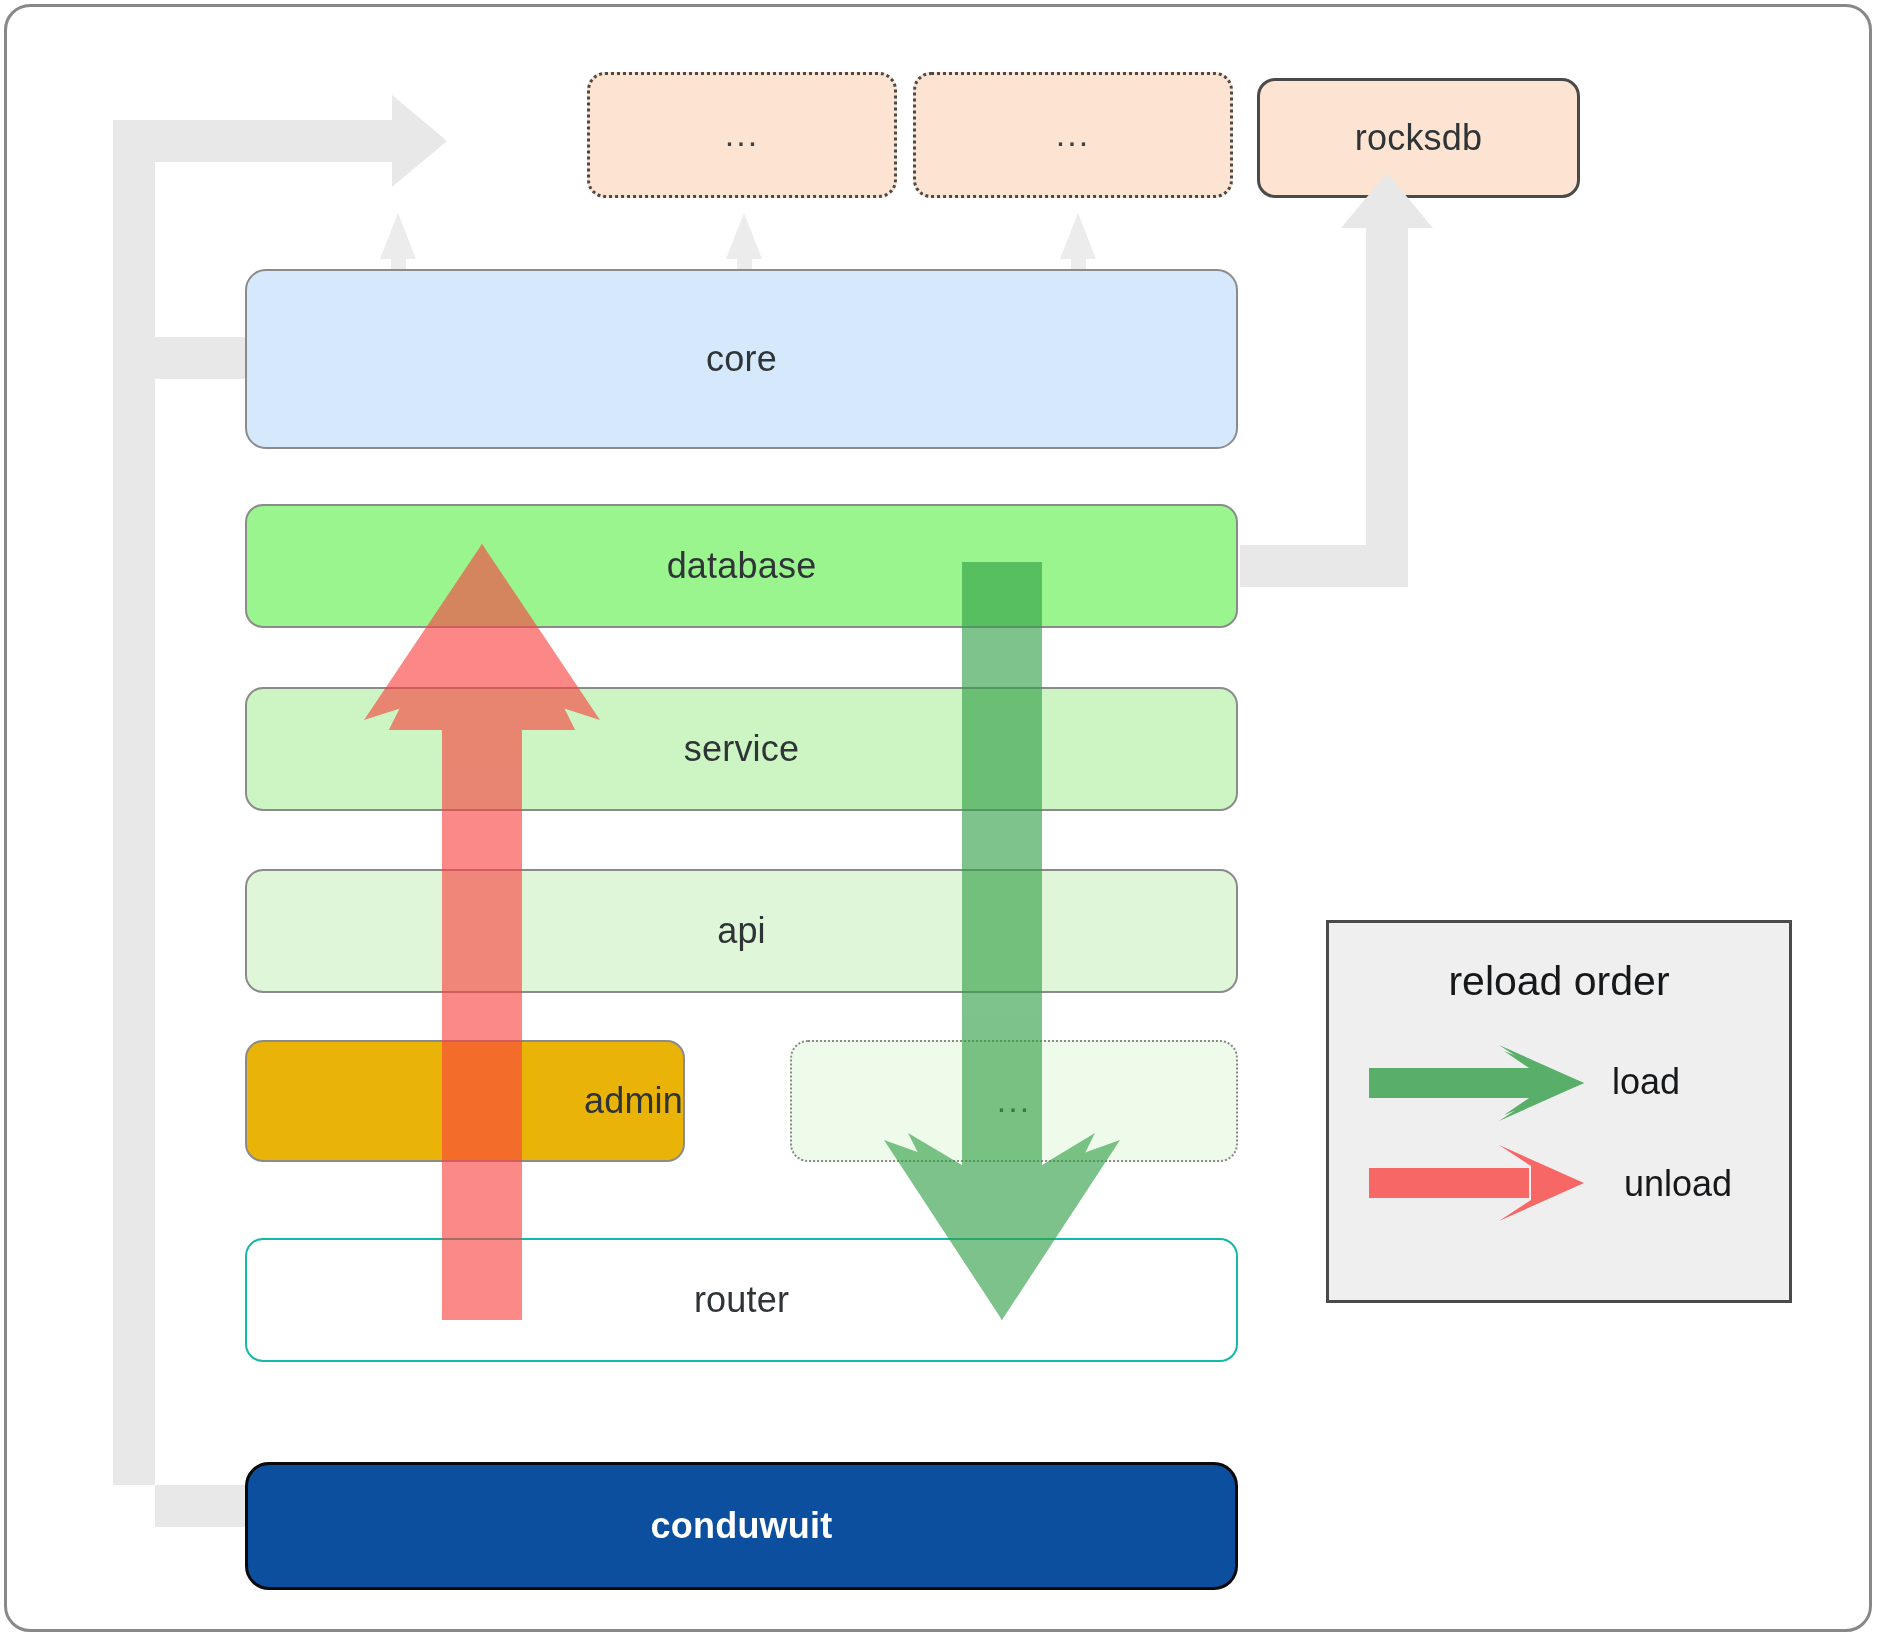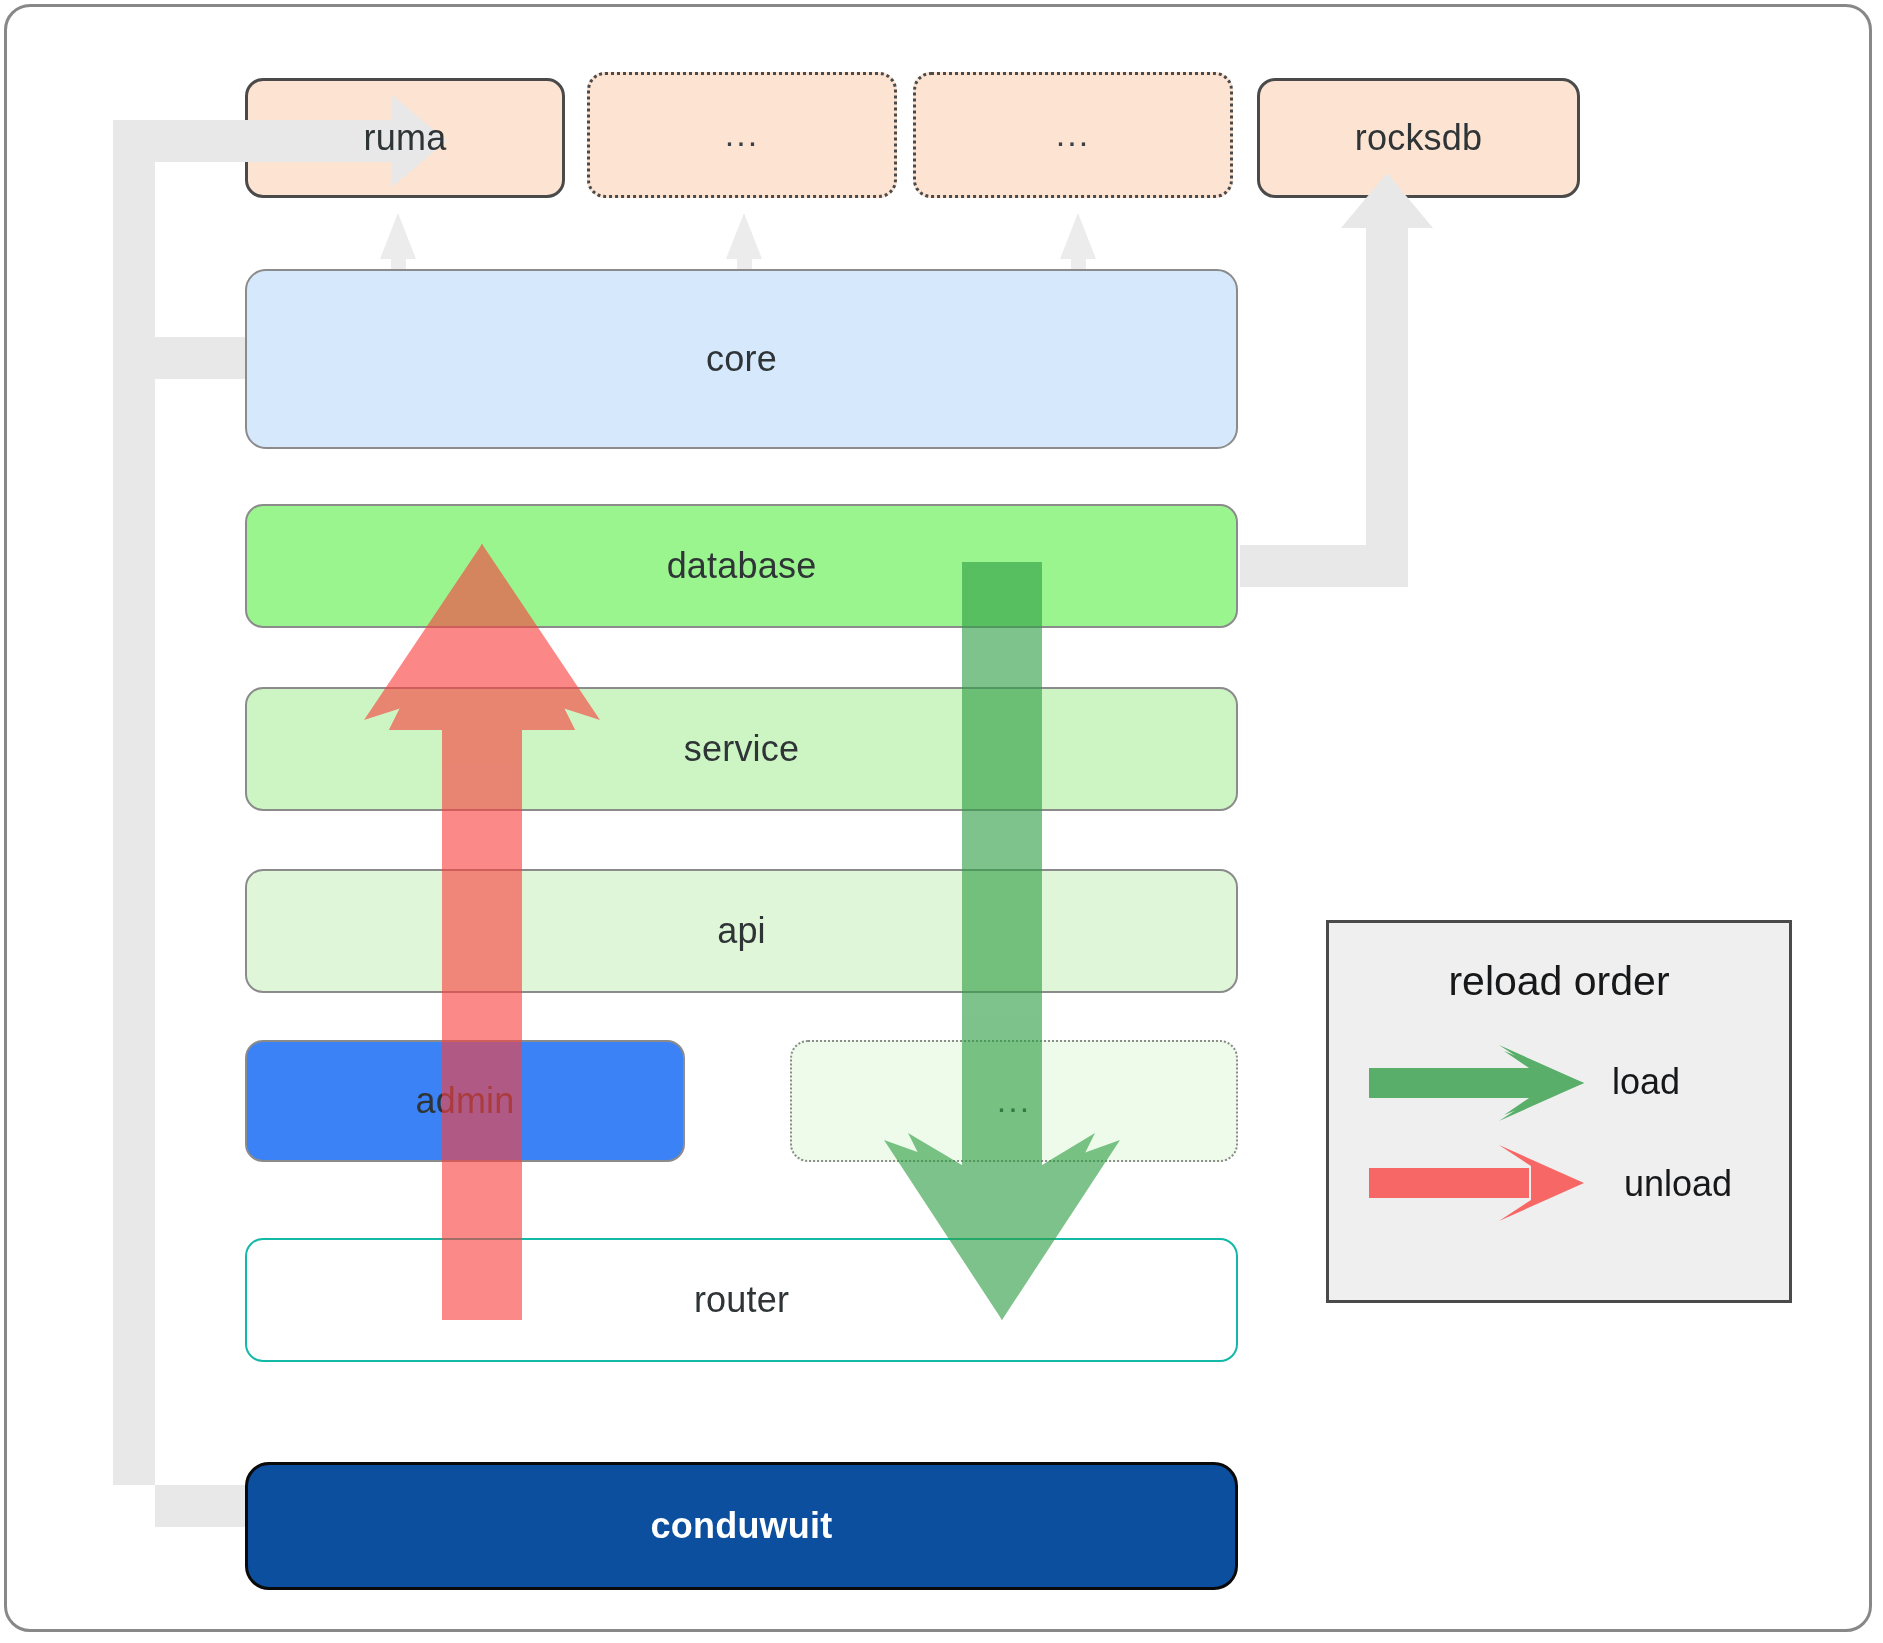--- a/index.html
+++ b/index.html
@@ -63,22 +63,23 @@
   }
   .svc-box {
     background: #cdf5c4;
     border: 2px solid #8b8b8b;
   }
   .api-box {
     background: #dff7d8;
     border: 2px solid #8b8b8b;
   }
   .admin-box {
-    background: #3b82f6;
-    border: 2px solid #8b8b8b;
+    background: #eab308;
+    border: 2px solid #8b8b8b;
+    justify-content: flex-end;
   }
   .ellipsis-box {
     background: #eefbea;
     border: 2px dotted #8b8b8b;
   }
   .router-box {
     background: #ffffff;
     border: 2px solid #14b8a6;
   }
   .bin-box {
@@ -164,23 +165,20 @@
       <path d="M744 259 L726 259 L744 213 L762 259 Z"></path>
       <path d="M1078 259 L1060 259 L1078 213 L1096 259 Z"></path>
     </g>
     <g fill="#ececec">
       <rect x="391" y="243" width="15" height="30"></rect>
       <rect x="737" y="243" width="15" height="30"></rect>
       <rect x="1071" y="243" width="15" height="30"></rect>
     </g>
   </svg>
 
-  <div class="node dep-solid" style="left:245px; top:78px; width:320px; height:120px;">
-    <span class="lbl">ruma</span>
-  </div>
 
   <div class="node dep-dotted" style="left:587px; top:72px; width:310px; height:126px;">
     <span class="lbl ellipsis-glyph">...</span>
   </div>
 
   <div class="node dep-dotted" style="left:913px; top:72px; width:320px; height:126px;">
     <span class="lbl ellipsis-glyph">...</span>
   </div>
 
   <div class="node dep-solid" style="left:1257px; top:78px; width:323px; height:120px;">

